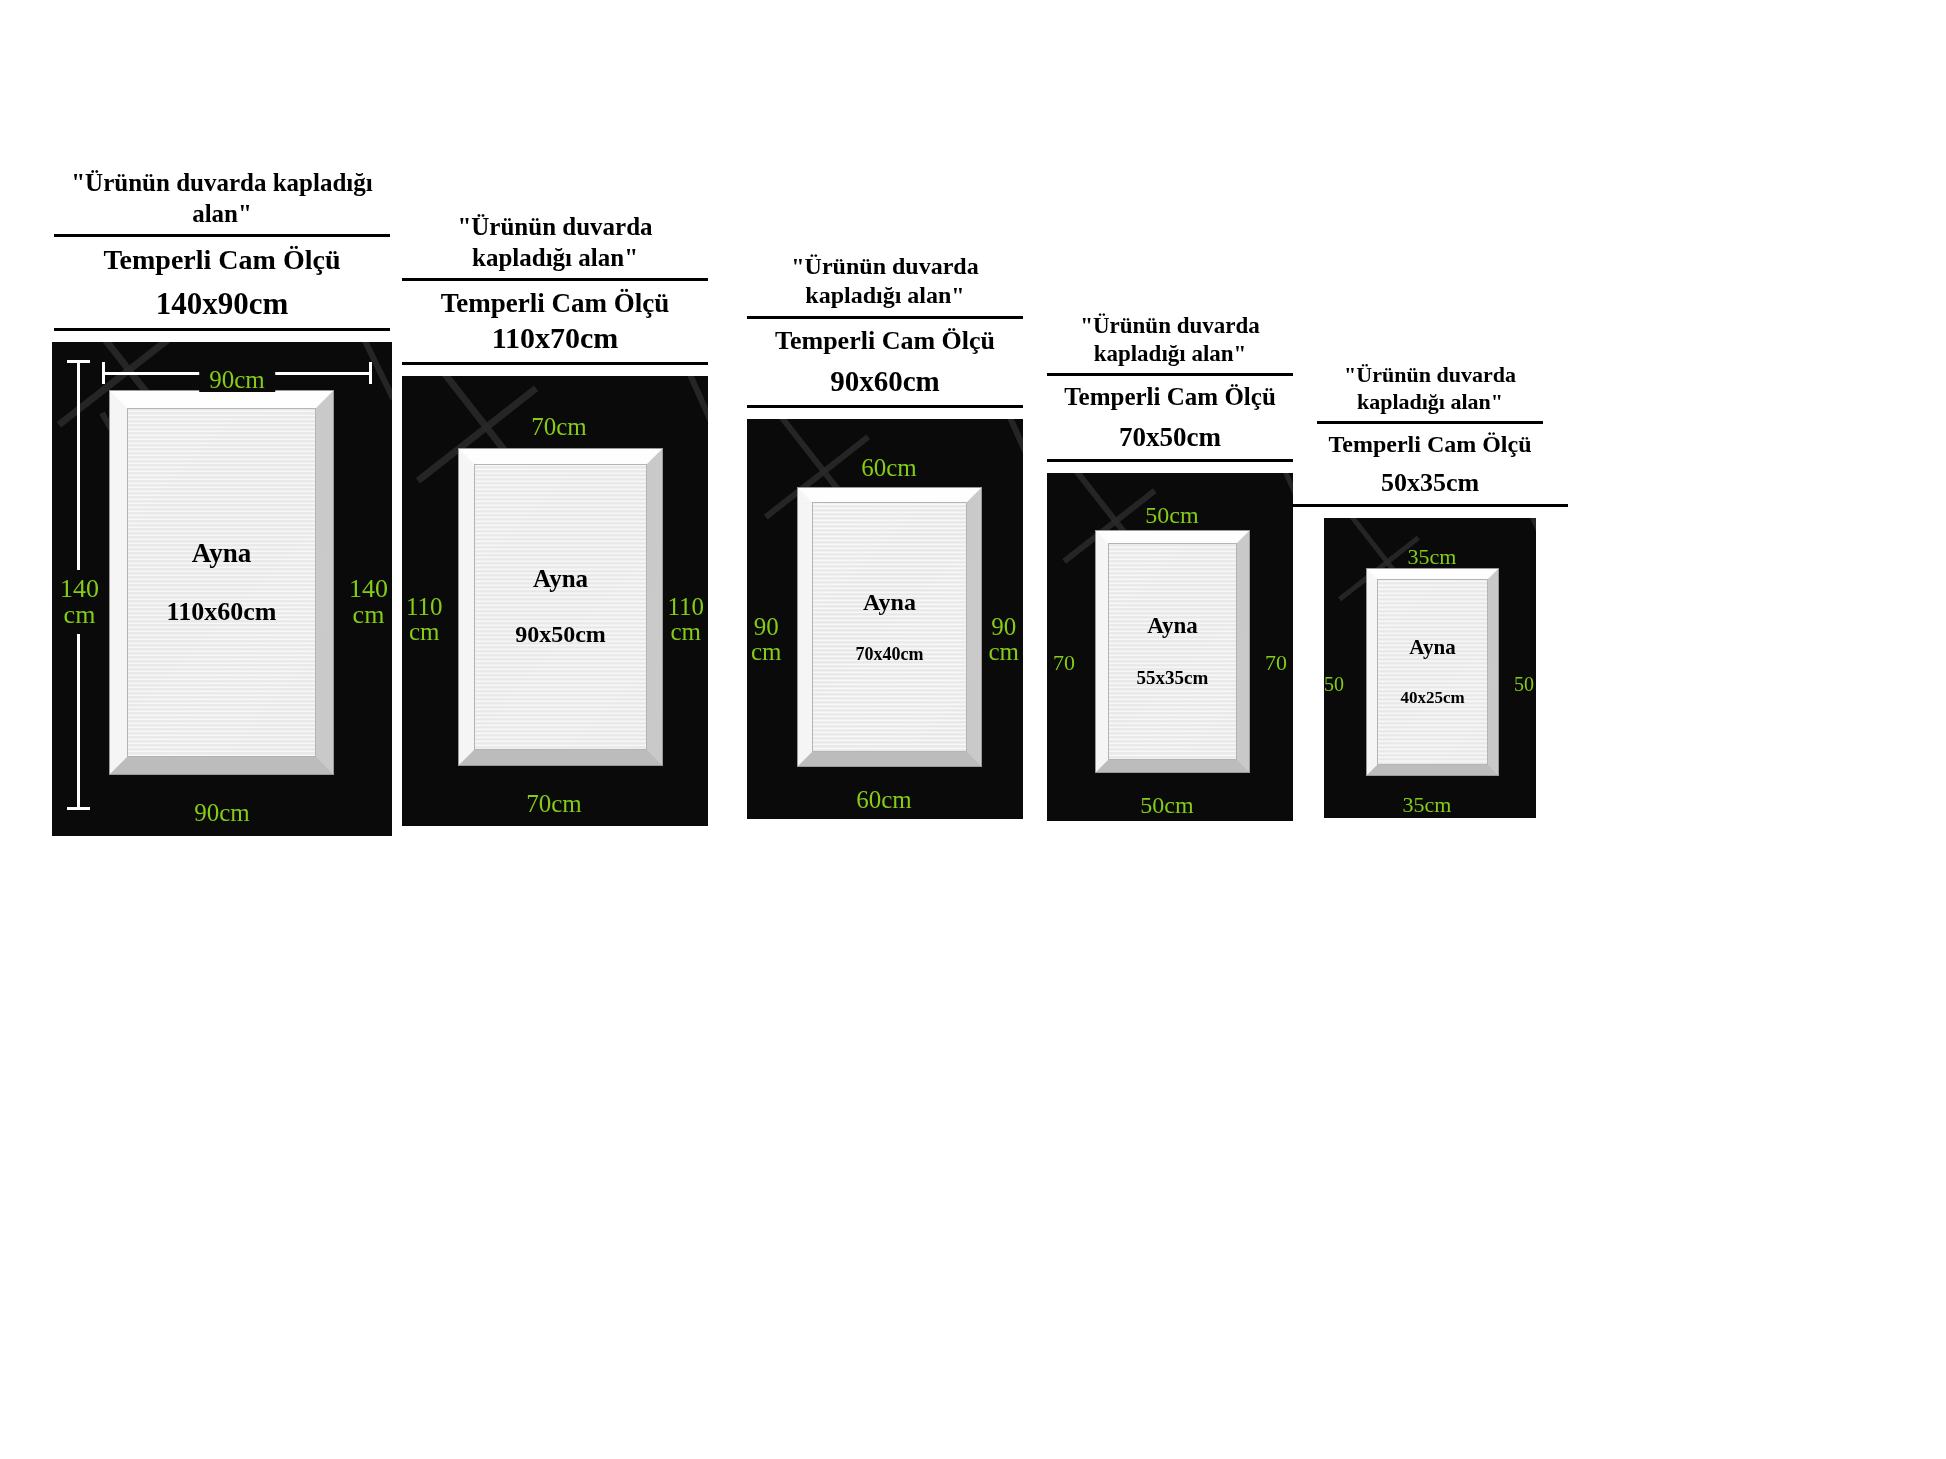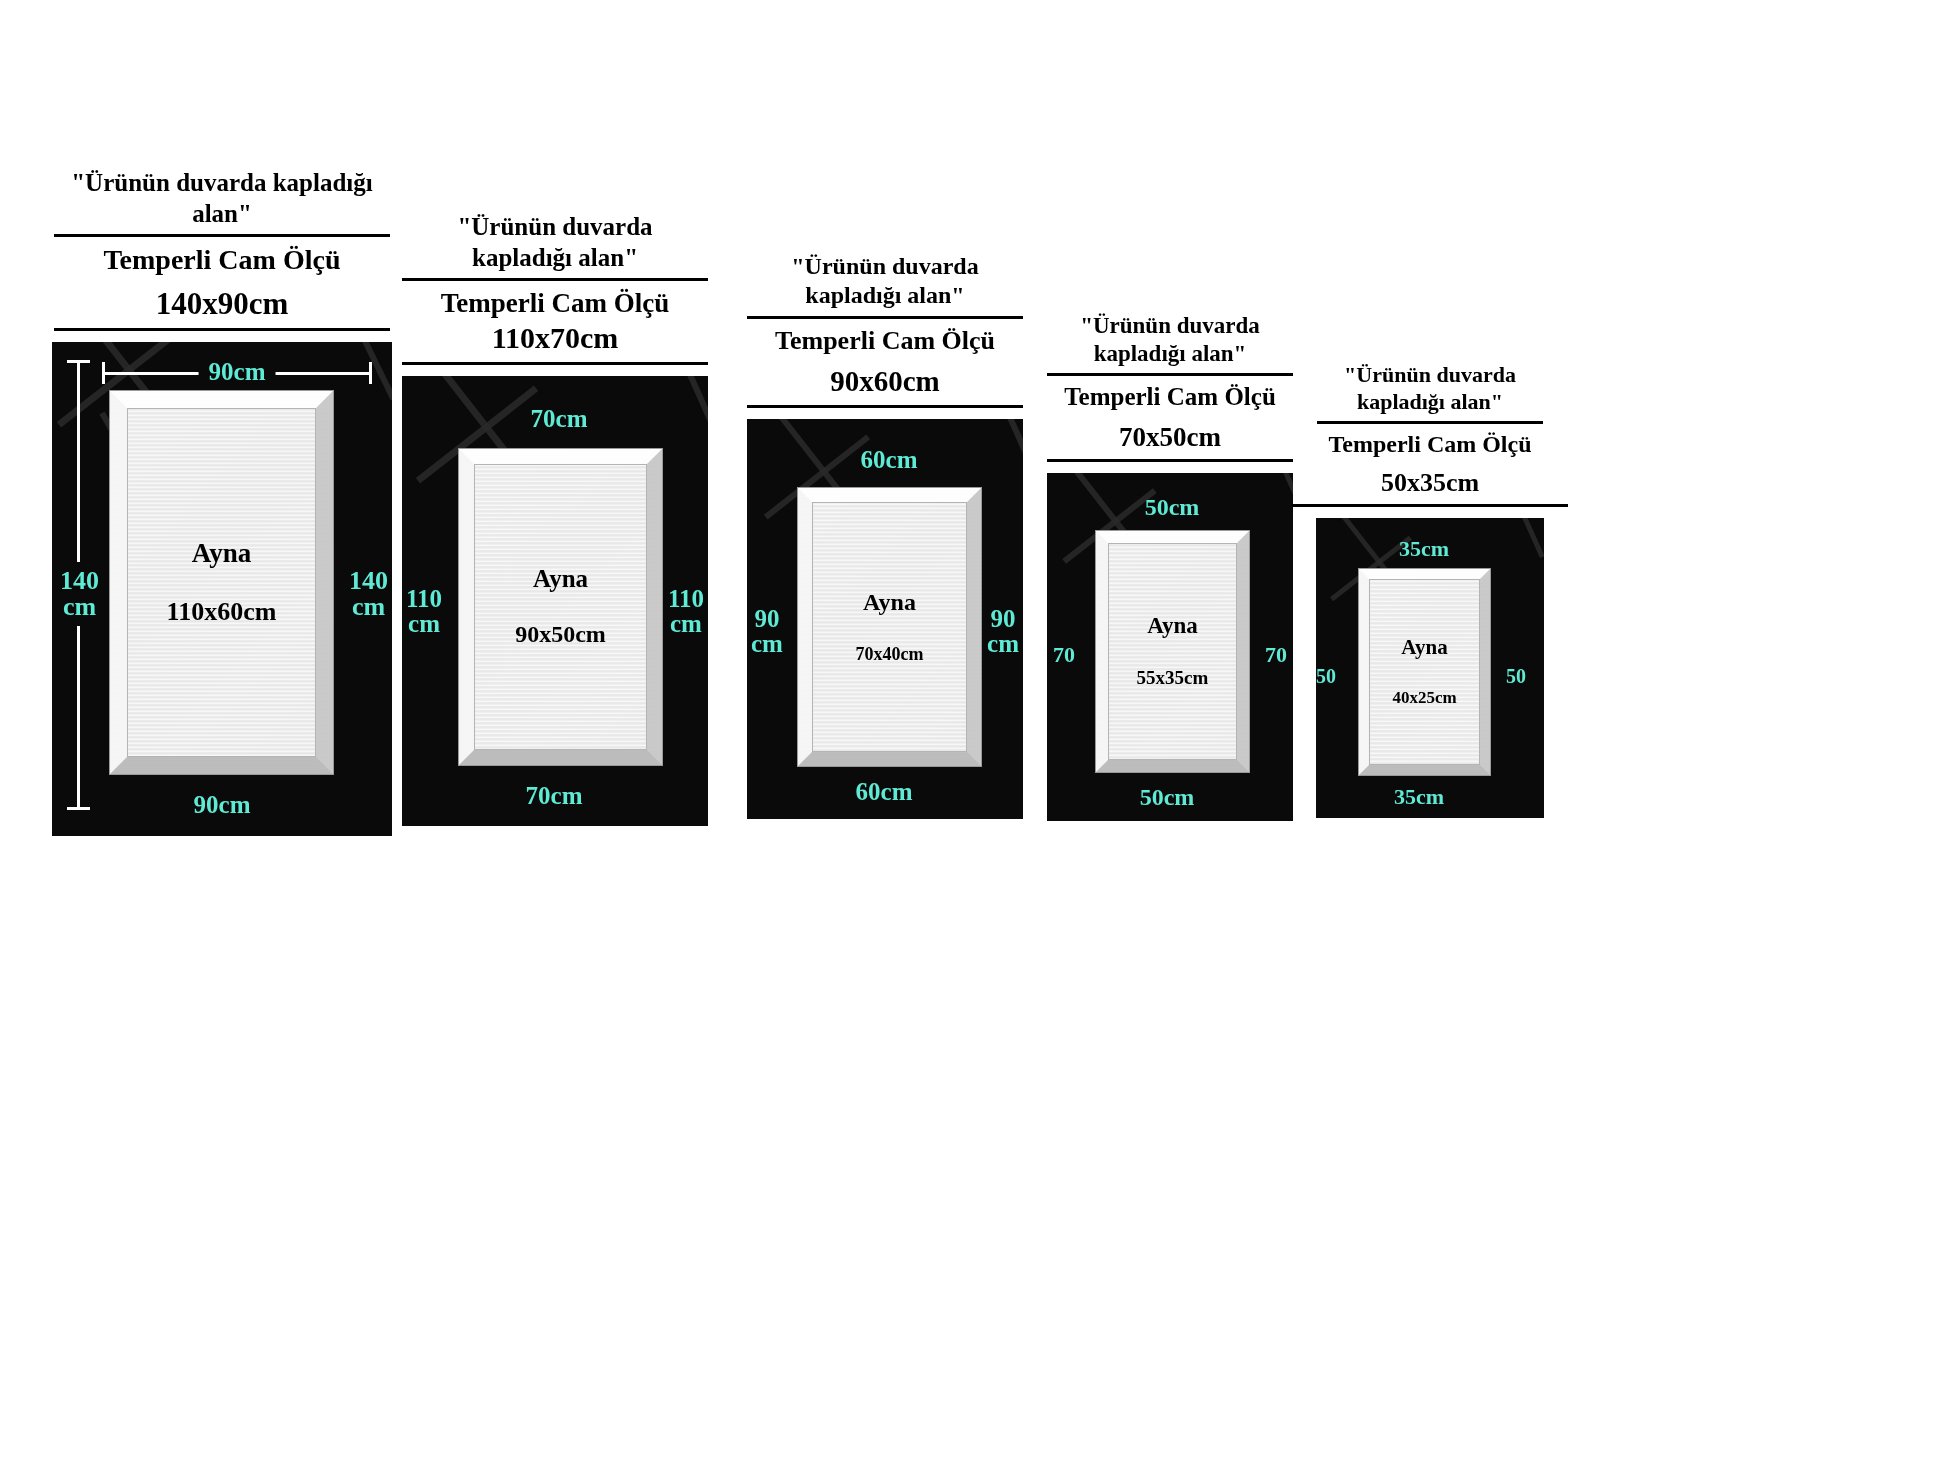--- a/index.html
+++ b/index.html
@@ -109,26 +109,27 @@
     font-weight: bold;
     text-align: center;
     z-index: 3;
   }
   .mirror-labels .m-name { }
   .mirror-labels .m-dim { margin-top: 28px; }
 
   
   .lbl {
     position: absolute;
-    color: #5eead4;
-    font-weight: bold;
+    color: #84cc16;
+    font-weight: normal;
     text-align: center;
     z-index: 4;
     white-space: pre-line;
     line-height: 1.0;
+    margin-top: 8px;
   }
   .lbl-top    { transform: translate(-50%, 0); }
   .lbl-bottom { transform: translate(-50%, 0); }
   .lbl-left   { transform: translate(0, -50%); }
   .lbl-right  { transform: translate(-100%, -50%); }
 
   .arrow-h, .arrow-v {
     position: absolute;
     background: #ffffff;
     z-index: 4;
@@ -291,21 +292,21 @@
 
   <div class="size-group" style="left:1315px; top:362px; width:230px;">
     <div class="caption" style="width:230px;">
       <div class="cap-area" style="font-size:22px; max-width:205px;">"Ürünün duvarda kapladığı alan"</div>
       <div class="rule" style="width:226px;"></div>
       <div class="cap-glass" style="font-size:24px;">Temperli Cam Ölçü</div>
       <div class="cap-dim" style="font-size:26px; margin-top:8px;">50x35cm</div>
       <div class="rule" style="width:276px;"></div>
     </div>
 
-    <div class="panel" style="width:228px; height:300px; margin-top:5px;">
+    <div class="panel" style="width:212px; height:300px; margin-top:5px;">
       <div class="tile" style="left:-15px; top:15px; width:115px; height:5px; transform:rotate(52deg);"></div>
       <div class="tile" style="left:5px; top:48px; width:100px; height:5px; transform:rotate(-38deg);"></div>
       <div class="tile" style="left:170px; top:0px; width:80px; height:5px; transform:rotate(66deg);"></div>
 
       <div class="lbl lbl-top" style="left:108px; top:20px; font-size:22px;">35cm</div>
       <div class="lbl lbl-left" style="left:0px; top:158px; font-size:20px;">50</div>
       <div class="lbl lbl-right" style="left:210px; top:158px; font-size:20px;">50</div>
       <div class="lbl lbl-bottom" style="left:103px; top:268px; font-size:22px;">35cm</div>
 
       <div class="mirror" style="left:42px; top:50px; width:133px; height:208px;">

